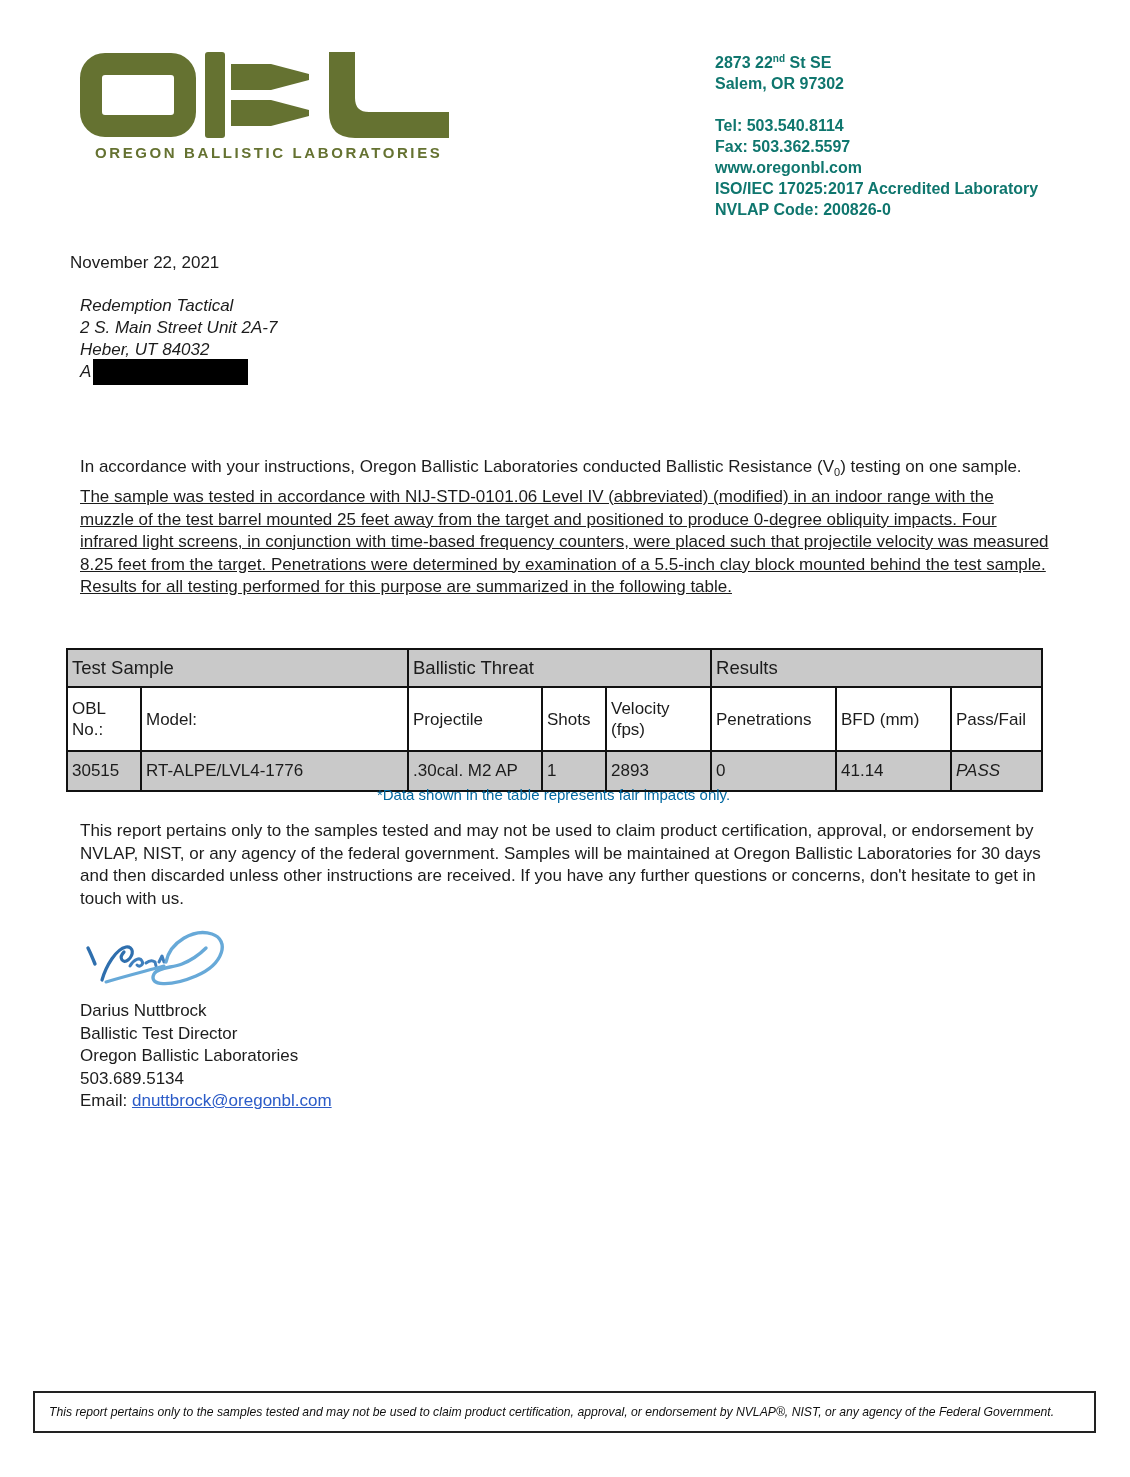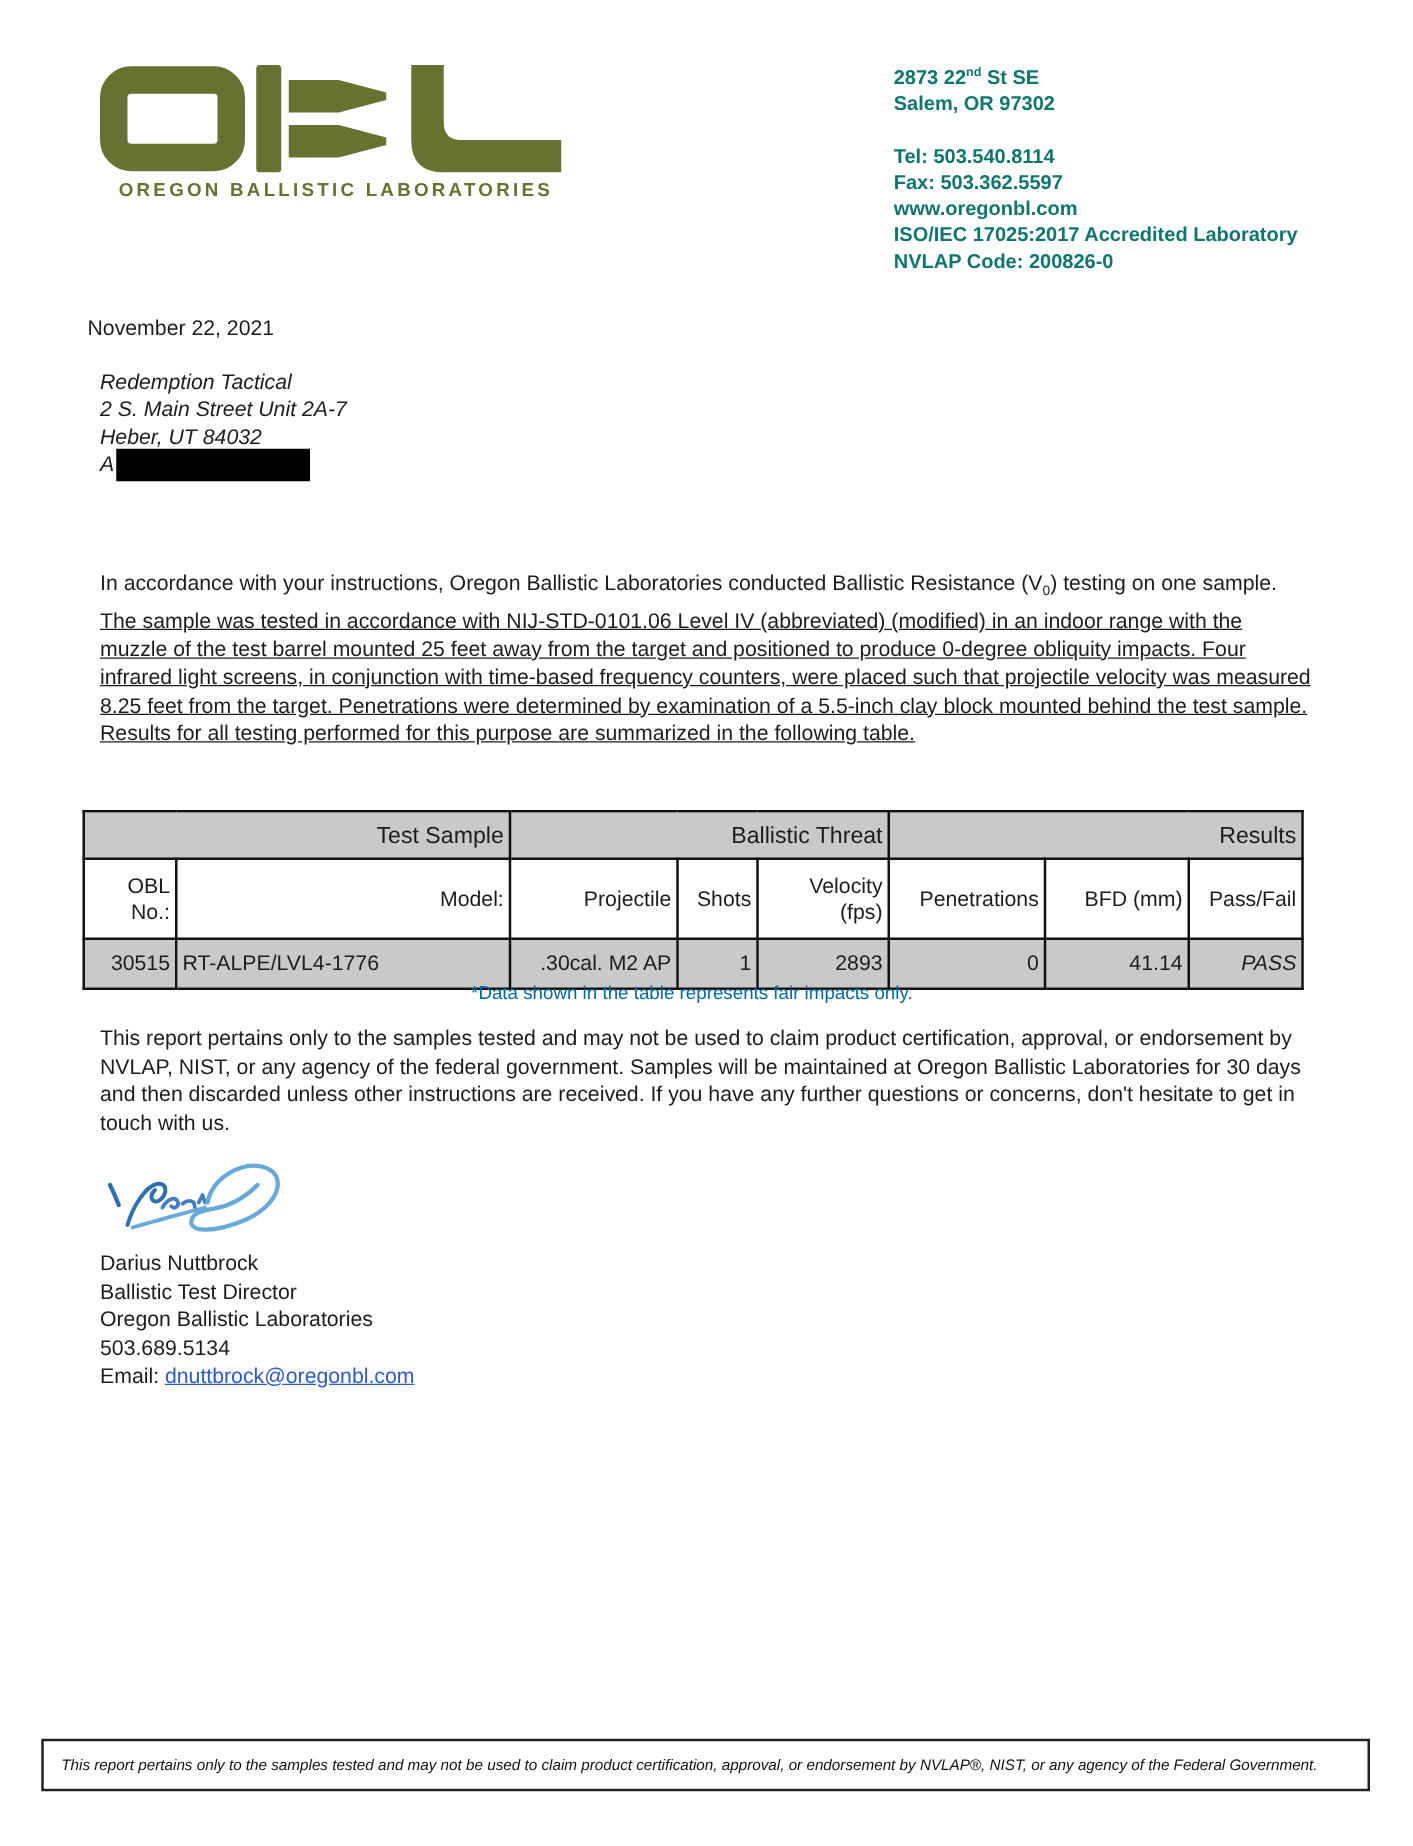--- a/index.html
+++ b/index.html
@@ -36,21 +36,21 @@
   .para2{top:486px;text-decoration:underline;}
   .para3{top:820px;}
   sub.v0{font-size:11px;}
   
   .results-table{
     position:absolute;left:66px;top:648px;width:975px;
     border-collapse:collapse;table-layout:fixed;
     font-size:17px;
   }
   .results-table th,.results-table td{
-    border:2px solid #111;text-align:right;vertical-align:middle;
+    border:2px solid #111;text-align:left;vertical-align:middle;
     font-weight:normal;padding:2px 4px;overflow:hidden;
   }
   .results-table .group-row th{background:#c9c9c9;height:32px;font-size:18.5px;}
   .results-table .head-row th{background:#ffffff;height:58px;line-height:21px;}
   .results-table .data-row td{background:#c9c9c9;height:34px;}
   .results-table .data-row .model-cell{text-align:left;margin-top:36px;}
   .pass-cell{font-weight:bold;font-style:italic;}
   .table-footnote{
     position:absolute;left:66px;top:786px;width:975px;
     text-align:center;font-size:15px;color:#0369a1;

